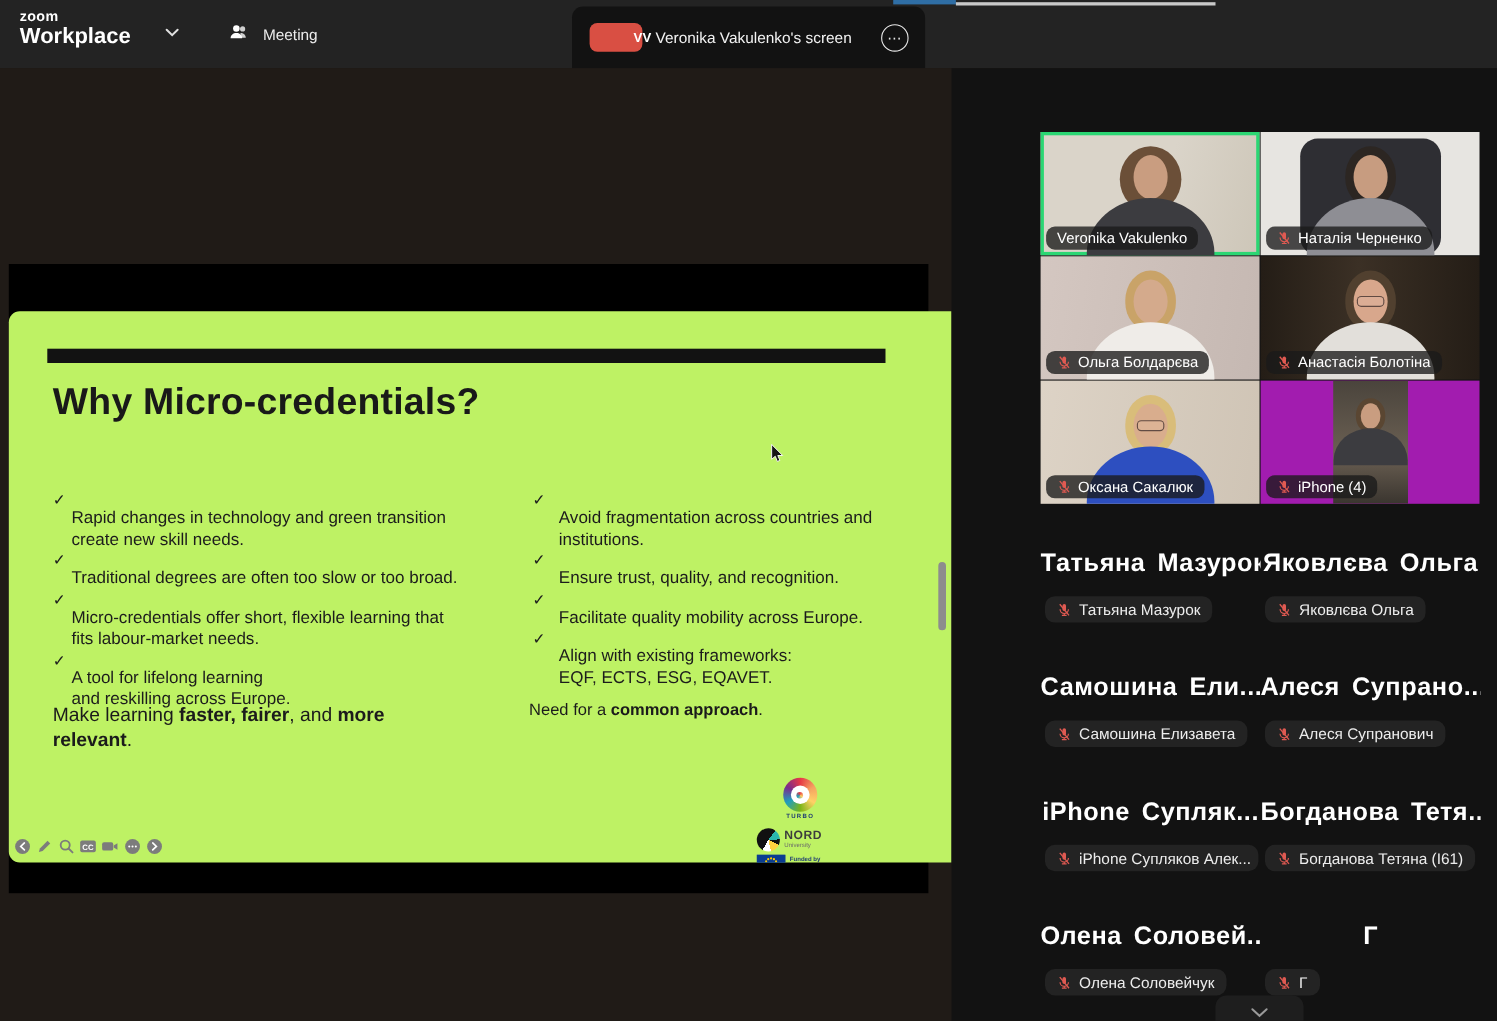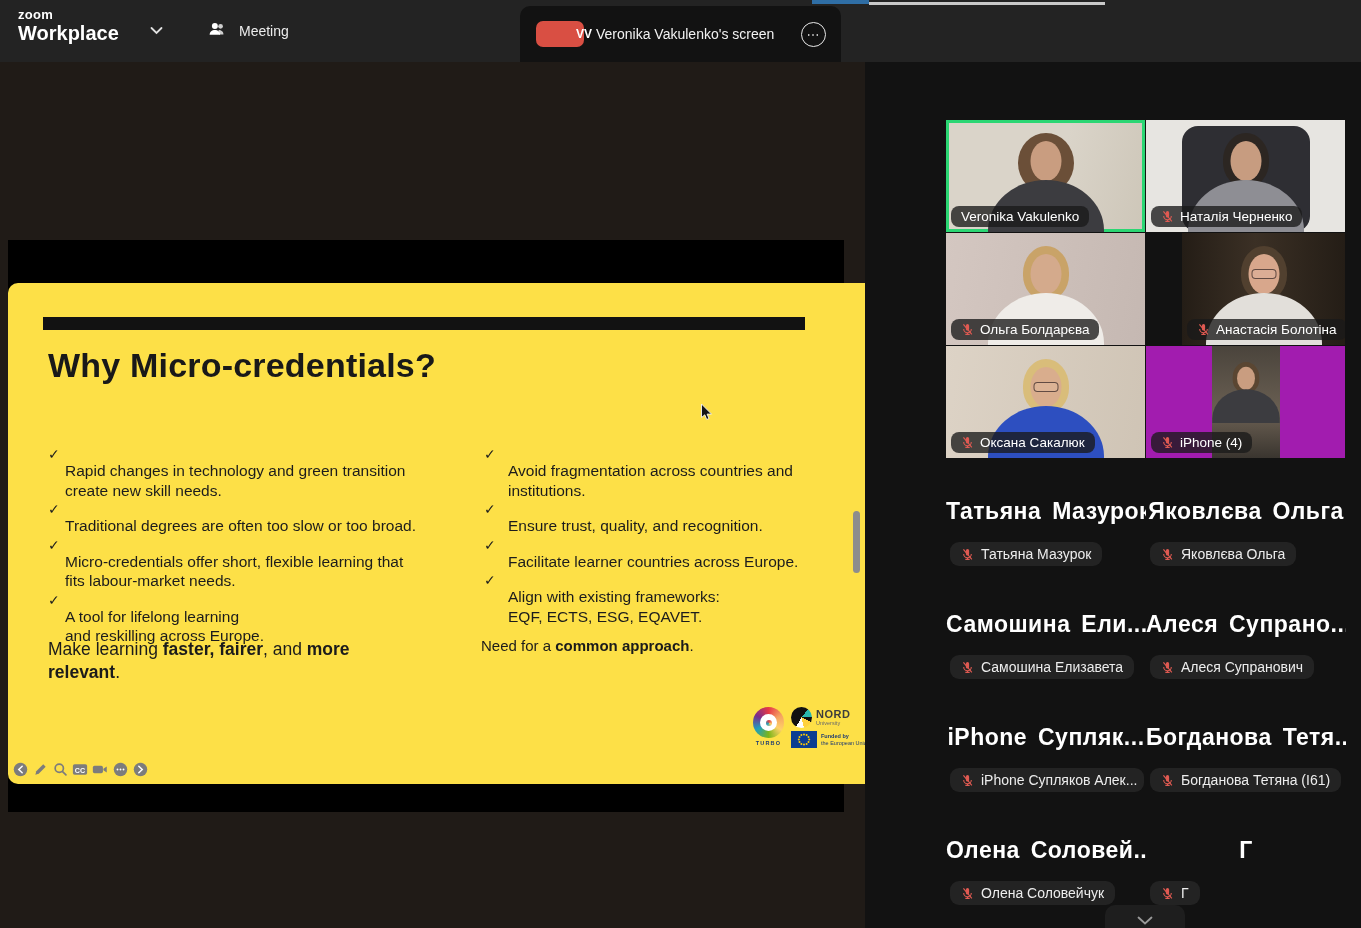--- a/index.html
+++ b/index.html
@@ -21,36 +21,36 @@
   .tab-label { font-size:14px; color:#f2f2f2; white-space:nowrap; }
   .tab-more { margin-left:auto; margin-right:15px; width:25px; height:25px; border:1.6px solid #e8e8e8;
               border-radius:50%; color:#e8e8e8; display:flex; align-items:center; justify-content:center;
               font-size:13px; letter-spacing:1px; line-height:1; }
   .strip-blue  { position:absolute; left:812px; top:0; width:57px; height:4px; background:#2f6ea5; }
   .strip-light { position:absolute; left:869px; top:2px; width:236px; height:3px; background:#c9c9c9; }
 
   
   .stage { position:absolute; left:0; top:62px; width:865px; height:866px; background:#201b17; overflow:hidden; }
   .share { position:absolute; left:8px; top:178px; width:836px; height:572px; background:#000; }
-  .slide { position:absolute; left:0; top:43px; width:948px; height:501px; background:#fde047; overflow:hidden;border-radius:10px; }
+  .slide { position:absolute; left:0; top:43px; width:948px; height:501px; background:#bef264; overflow:hidden;border-radius:10px; }
   .slide-rule { position:absolute; left:35px; top:34px; width:762px; height:13px; background:#121212; }
   .slide-title { position:absolute; left:40px; top:63px; font-size:34px; font-weight:bold; color:#191919; letter-spacing:.2px; }
   .cols { position:absolute; left:40px; top:162px; display:flex; gap:62px; }
   .col-left  { width:374px; }
   .col-right { width:324px; }
   .bullet { display:flex; font-size:15.5px; line-height:19.5px; color:#1c1c1c; }
   .bullet .chk { flex:none; width:17px; font-size:14px; }
   .col-right .bullet .chk { width:24px; }
   .bullet .btxt { white-space:pre-line;margin-top:16px; }
   .footer-left  { position:absolute; left:40px;  top:355px; width:362px; font-size:17.5px; line-height:23px; color:#1b1b1b; }
   .footer-right { position:absolute; left:473px; top:354px; font-size:15px; color:#1b1b1b; }
   .footer-left b, .footer-right b { font-weight:bold; }
 
   
-  .logos { position:absolute; left:745px; top:424px; display:flex; align-items:flex-start; gap:7px; }
+  .logos { position:absolute; left:680px; top:424px; display:flex; align-items:center; gap:7px;flex-direction:column; }
   .turbo { display:flex; flex-direction:column; align-items:center; }
   .turbo-circle { width:31px; height:31px; border-radius:50%;
       background:conic-gradient(#e63946,#f4a261,#ffd166,#7cb518,#219ebc,#7b2d8b,#e63946);
       display:flex; align-items:center; justify-content:center; }
   .turbo-circle .ring { width:17px; height:17px; border-radius:50%; background:#fff;
       display:flex; align-items:center; justify-content:center; }
   .turbo-circle .dot { width:6px; height:6px; border-radius:50%;
       background:conic-gradient(#e63946,#ffd166,#219ebc,#e63946); }
   .turbo-label { font-size:5.5px; font-weight:bold; color:#1f3b73; letter-spacing:1.2px; margin-top:2px; }
   .nordeu { display:flex; flex-direction:column; gap:3px; }
@@ -89,21 +89,21 @@
                border-radius:55% 55% 0 0 / 95% 95% 0 0; background:var(--top,#3c3c40); }
   .glasses .head::after { content:""; position:absolute; left:3px; right:3px; top:15px; height:8px;
                border:1.5px solid rgba(45,32,32,.7); border-radius:4px; background:rgba(255,255,255,.08); }
 
   .t0 { --hair:#6b4f38; --skin:#c99d80; --top:#3c3c40; background:linear-gradient(105deg,#dad4c9 55%,#cdc6b8); }
   .t0 .hair { width:56px; height:60px; border-radius:50%; }
   .t1 { --hair:#2c2622; --skin:#c79c80; --top:#8e8e94; background:#e7e5e1; }
   .t1::before { content:""; position:absolute; left:50%; transform:translateX(-50%); top:6px;
                 width:128px; height:106px; border-radius:16px; background:#2e2e33; }
   .t2 { --hair:#c9a368; --skin:#d4aa8c; --top:#efece8; background:linear-gradient(100deg,#d4c7c1,#c5b8b2); }
-  .t3 { --hair:#51402f; --skin:#d8a78c; --top:#e2dfda; background:linear-gradient(90deg,#241d16,#3b3025 45%,#241d16);margin-left:36px; }
+  .t3 { --hair:#51402f; --skin:#d8a78c; --top:#e2dfda; background:linear-gradient(90deg,#241d16,#3b3025 45%,#241d16); }
   .t4 { --hair:#d9bd7a; --skin:#d9ad8d; --top:#2d4fc0; background:linear-gradient(100deg,#ddd3c6,#cfc4b5); }
   .t5 { background:#a21caf; }
   .pvid { position:absolute; left:50%; transform:translateX(-50%); top:0; width:68px; height:100%;
           background:linear-gradient(#4a443c,#6b6053 60%,#3a352f); overflow:hidden; }
   .pvid .fig { transform:scale(.58); transform-origin:50% 18%; }
 
   .vbadge { position:absolute; left:5px; bottom:5px; z-index:5; display:flex; align-items:center; gap:6px;
             background:rgba(26,26,26,.78); border-radius:8px; padding:3px 10px; font-size:13.5px; color:#fff;
             white-space:nowrap; max-width:190px; overflow:hidden; }
   .mute-ic { flex:none; display:flex; color:var(--mute-red,#e05a52); }
@@ -182,21 +182,21 @@
             <div class="bullet">
               <span class="chk">✓</span>
               <span class="btxt">Avoid fragmentation across countries and institutions.</span>
             </div>
             <div class="bullet">
               <span class="chk">✓</span>
               <span class="btxt">Ensure trust, quality, and recognition.</span>
             </div>
             <div class="bullet">
               <span class="chk">✓</span>
-              <span class="btxt">Facilitate learner countries across Europe.</span>
+              <span class="btxt">Facilitate quality mobility across Europe.</span>
             </div>
             <div class="bullet">
               <span class="chk">✓</span>
               <span class="btxt">Align with existing frameworks:
 EQF, ECTS, ESG, EQAVET.</span>
             </div>
           </div>
       </div>
       <div class="footer-left" id="footer-left"><span>Make learning </span><b>faster, fairer</b><span>, and </span><b>more relevant</b><span>.</span></div>
       <div class="footer-right" id="footer-right"><span>Need for a </span><b>common approach</b><span>.</span></div>

